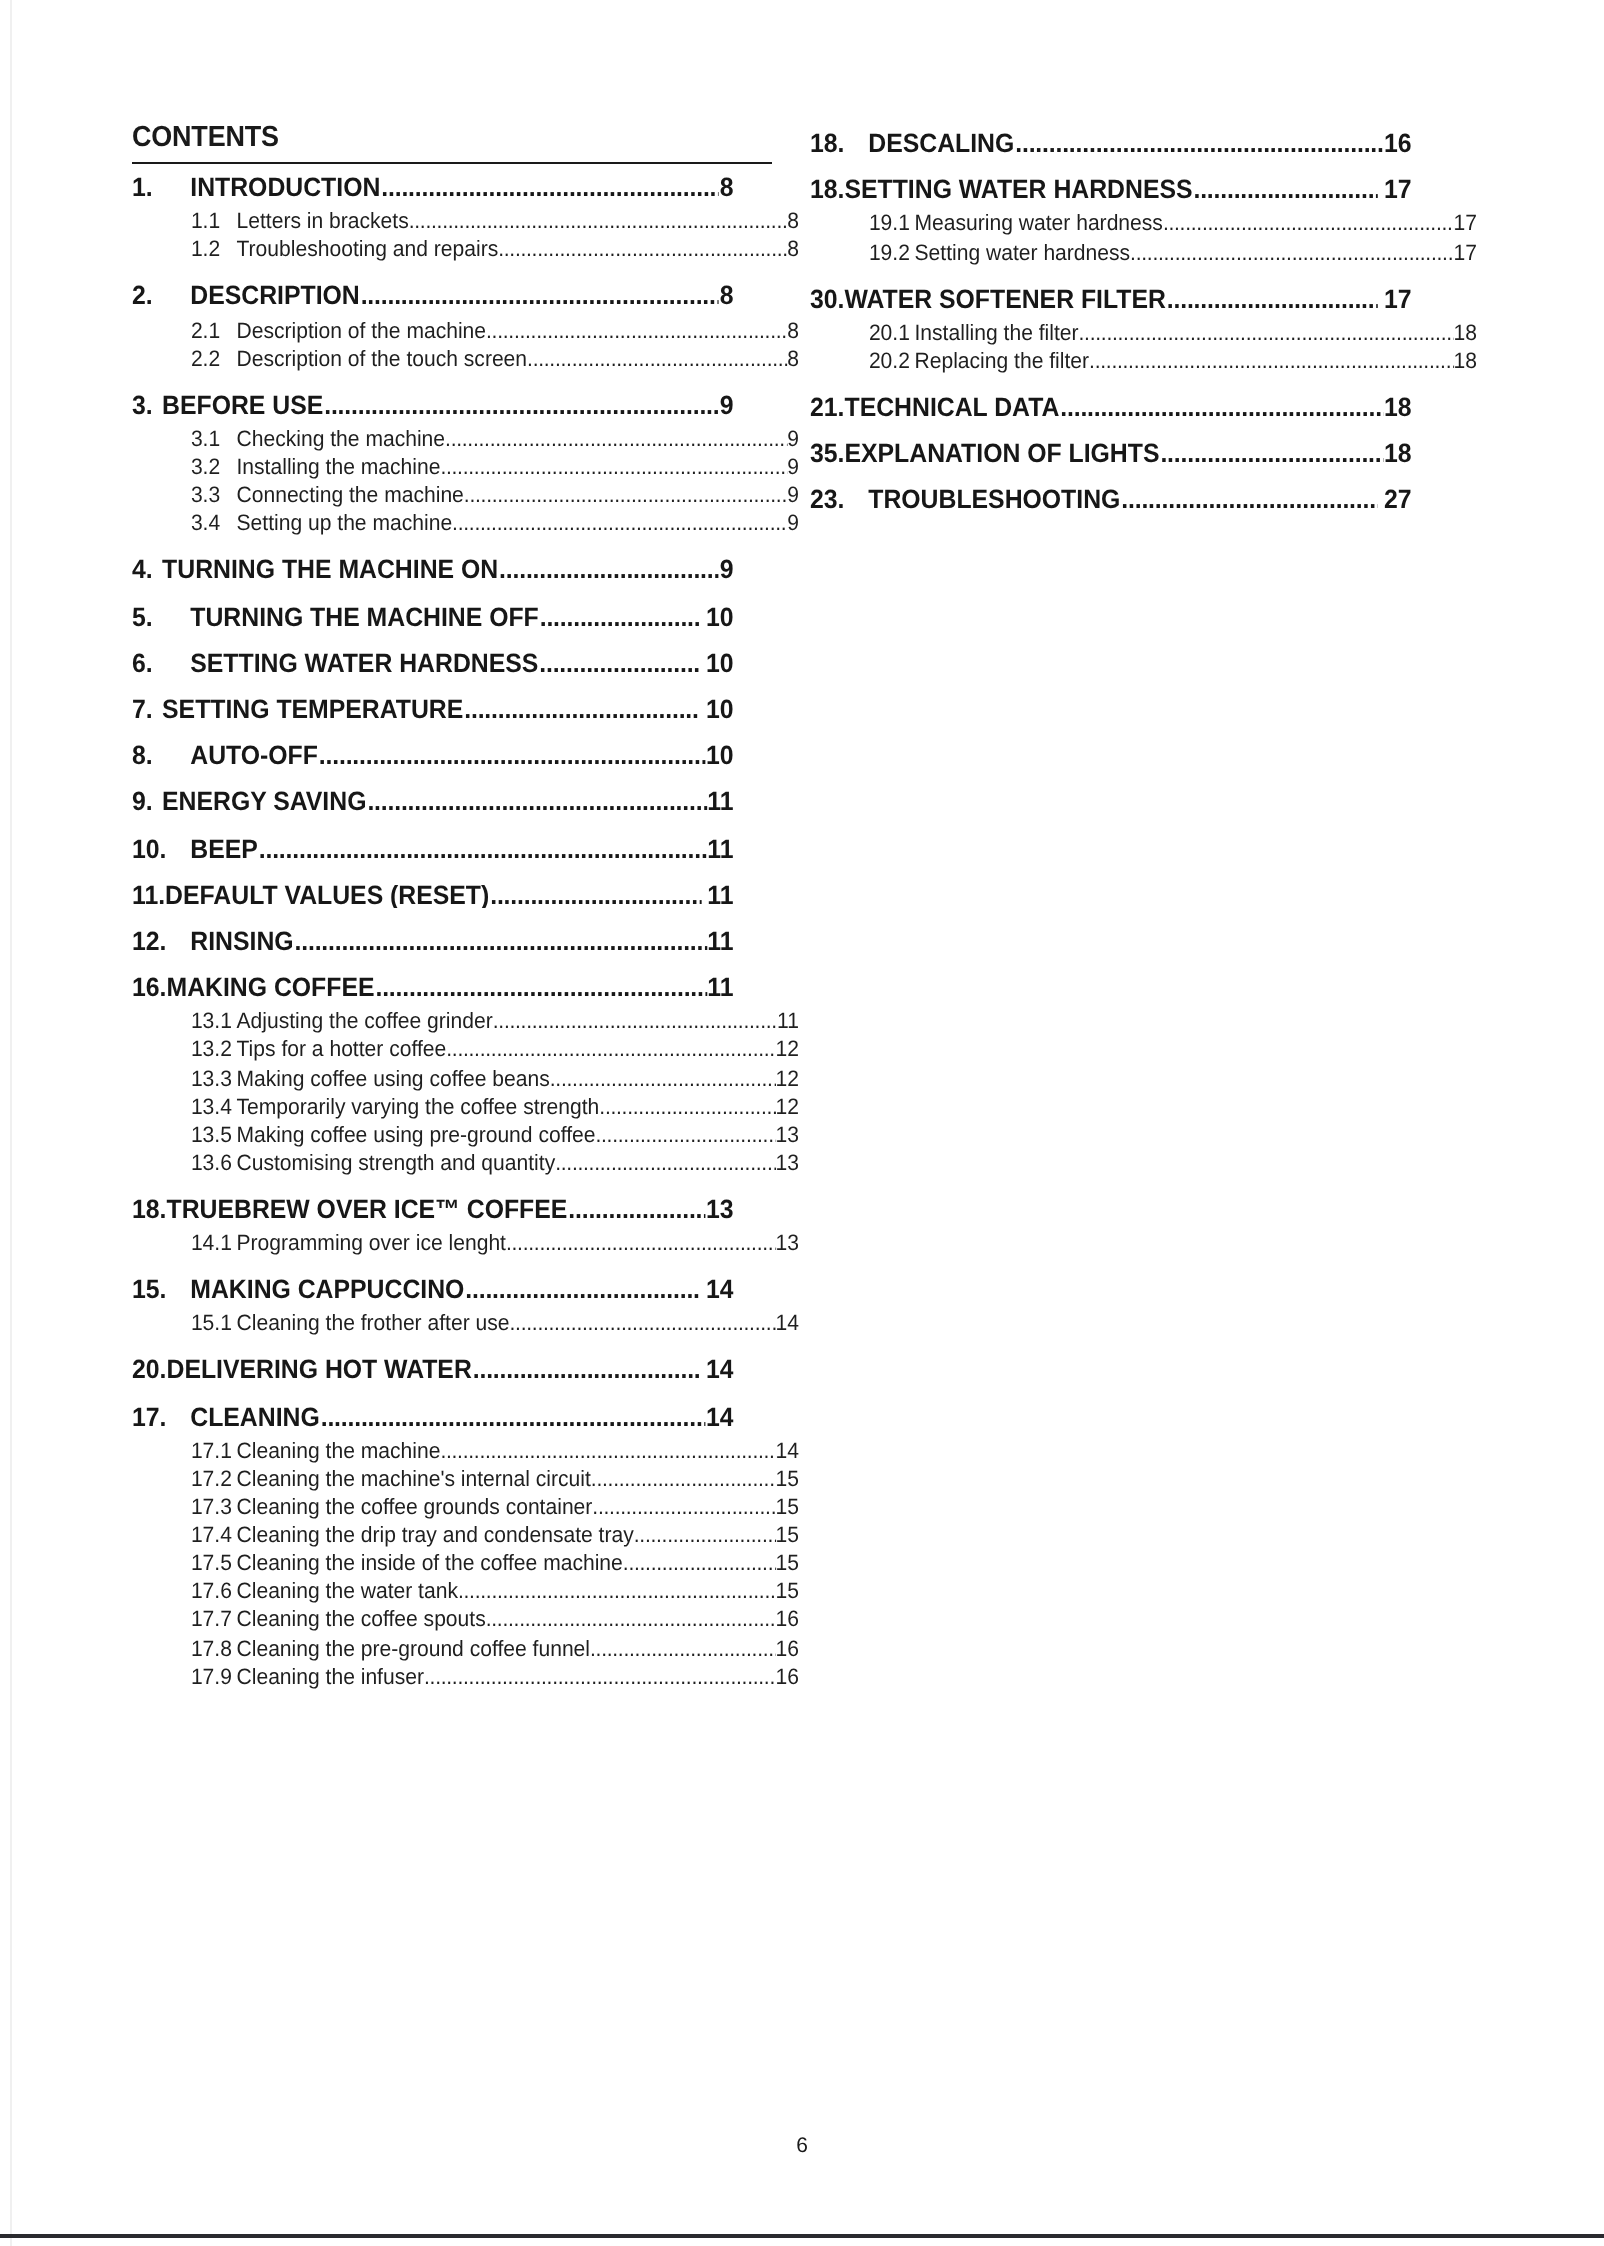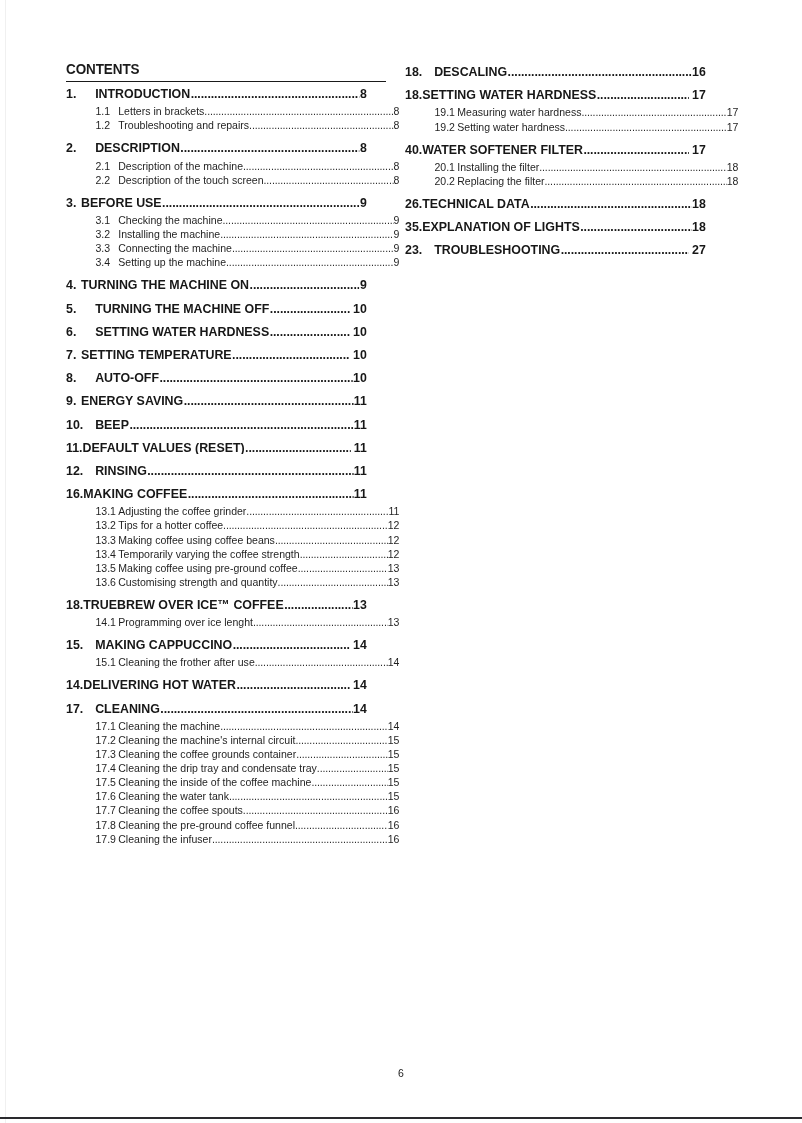--- a/index.html
+++ b/index.html
@@ -336,21 +336,21 @@
             <span class="leader"></span>
             <span class="pg">14</span>
           </div>
           <div class="entry lvl2">
             <span class="num">15.1</span>
             <span class="title">Cleaning the frother after use</span>
             <span class="leader"></span>
             <span class="pg">14</span>
           </div>
           <div class="entry lvl1 gap-narrow pad-pg">
-            <span class="num">14.</span>
+            <span class="num">20.</span>
             <span class="title">DELIVERING HOT WATER</span>
             <span class="leader"></span>
             <span class="pg">14</span>
           </div>
           <div class="entry lvl1 gap-wide">
             <span class="num">17.</span>
             <span class="title">CLEANING</span>
             <span class="leader"></span>
             <span class="pg">14</span>
           </div>
@@ -431,39 +431,39 @@
             <span class="leader"></span>
             <span class="pg">17</span>
           </div>
           <div class="entry lvl2 tight">
             <span class="num">19.2</span>
             <span class="title">Setting water hardness</span>
             <span class="leader"></span>
             <span class="pg">17</span>
           </div>
           <div class="entry lvl1 gap-narrow pad-pg">
-            <span class="num">40.</span>
+            <span class="num">30.</span>
             <span class="title">WATER SOFTENER FILTER</span>
             <span class="leader"></span>
             <span class="pg">17</span>
           </div>
           <div class="entry lvl2">
             <span class="num">20.1</span>
             <span class="title">Installing the filter</span>
             <span class="leader"></span>
             <span class="pg">18</span>
           </div>
           <div class="entry lvl2 tight">
             <span class="num">20.2</span>
             <span class="title">Replacing the filter</span>
             <span class="leader"></span>
             <span class="pg">18</span>
           </div>
           <div class="entry lvl1 gap-narrow">
-            <span class="num">26.</span>
+            <span class="num">21.</span>
             <span class="title">TECHNICAL DATA</span>
             <span class="leader"></span>
             <span class="pg">18</span>
           </div>
           <div class="entry lvl1 gap-narrow">
             <span class="num">35.</span>
             <span class="title">EXPLANATION OF LIGHTS</span>
             <span class="leader"></span>
             <span class="pg">18</span>
           </div>

